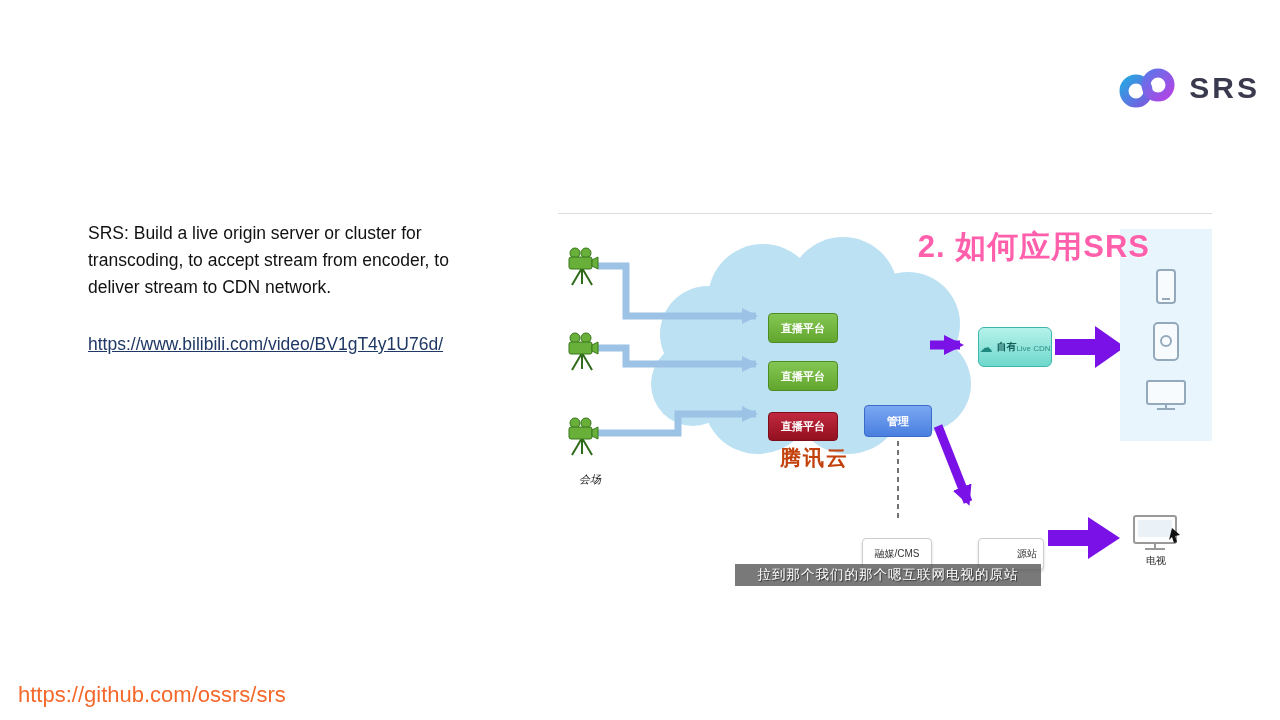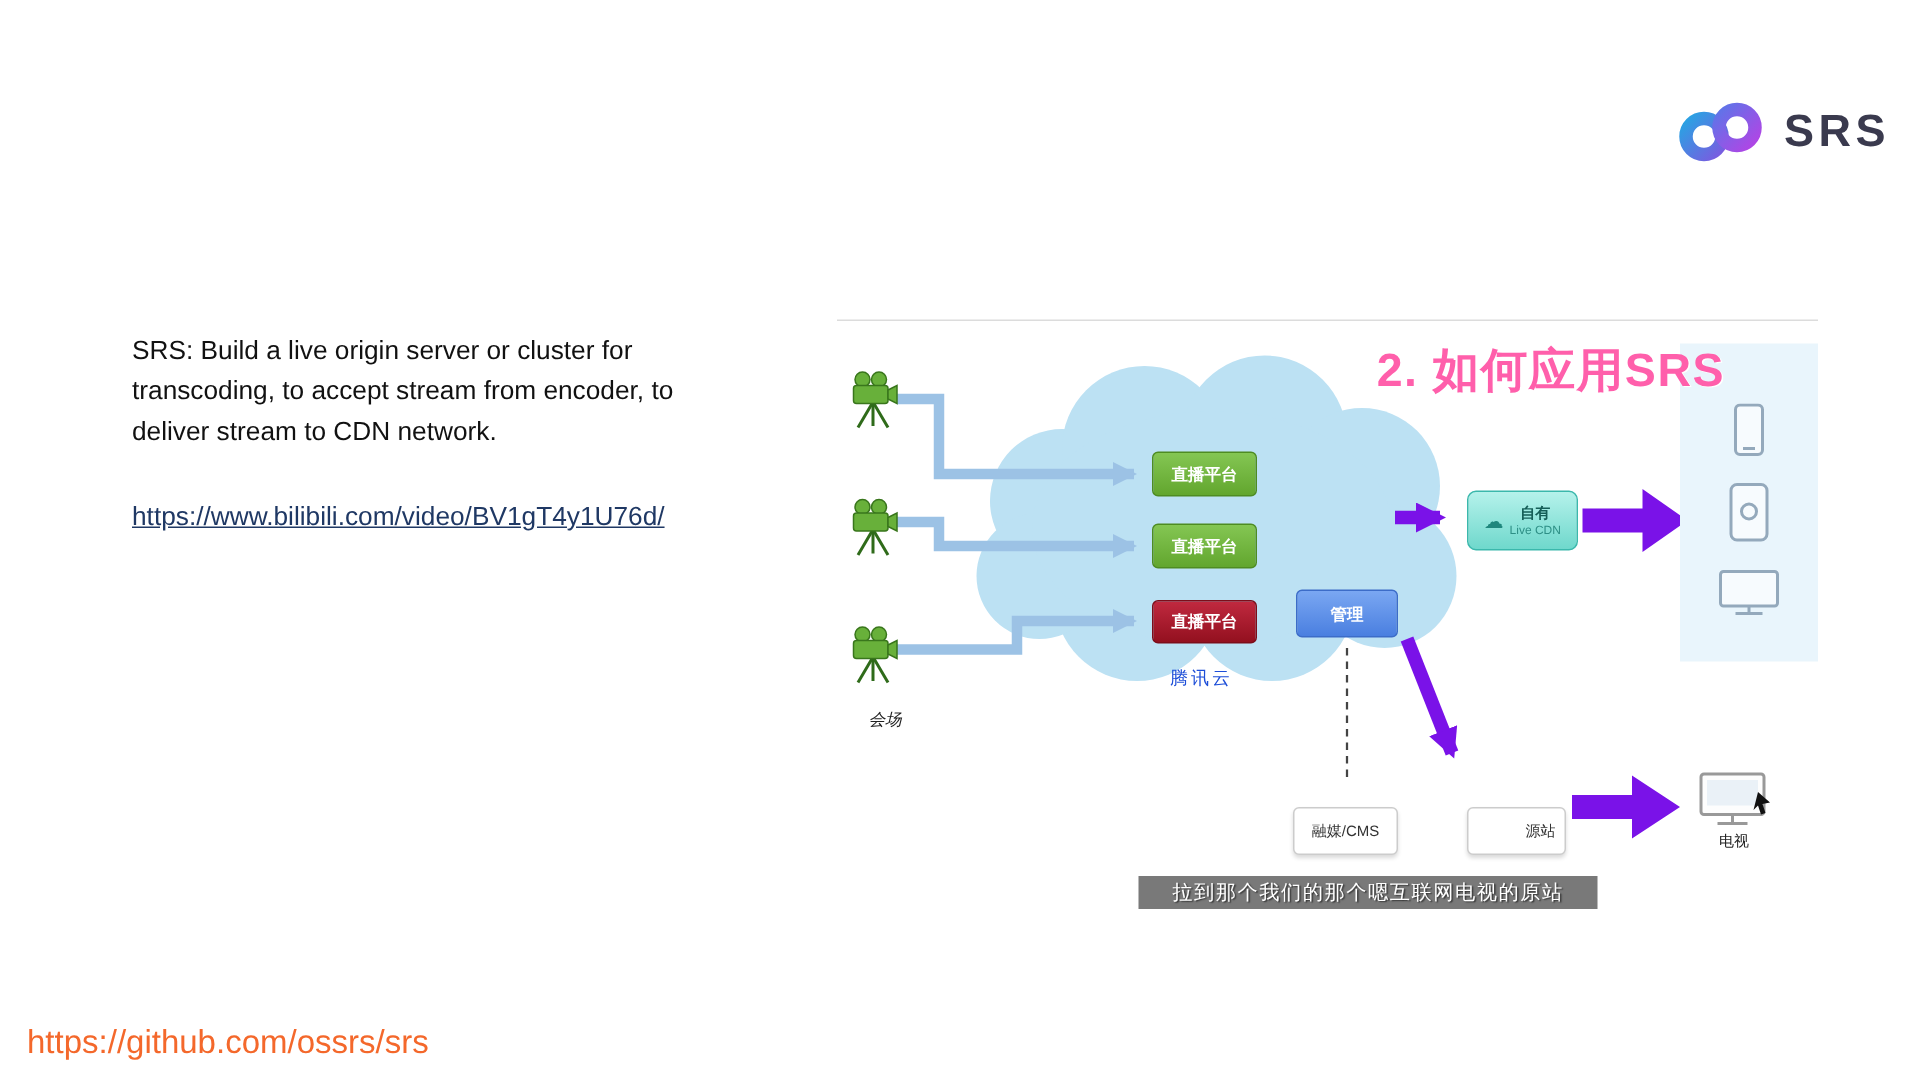--- a/index.html
+++ b/index.html
@@ -44,59 +44,58 @@
 
   .pink-heading {
     position:absolute; top:12px; right:62px; width:320px; text-align:right;
     font-size:31px; font-weight:bold; color:#FF5FAB;
     text-shadow:1px 1px 0 #ffffff;
     letter-spacing:1px;
   }
 
   .dg-box {
     position:absolute; display:flex; align-items:center; justify-content:center;
-    border-radius:4px; color:#ffffff; font-size:11px; font-weight:bold;
+    border-radius:4px; color:#ffffff; font-size:11px; font-weight:bold;margin-top:12px;
   }
   .box-green1 { left:210px; top:87px;  width:70px; height:30px; background:linear-gradient(#84C653,#62A62E); border:1px solid #4E8C22; }
   .box-green2 { left:210px; top:135px; width:70px; height:30px; background:linear-gradient(#84C653,#62A62E); border:1px solid #4E8C22; }
   .box-red    { left:210px; top:186px; width:70px; height:29px; background:linear-gradient(#C0293F,#93101F); border:1px solid #7C0D1A; }
   .box-manage { left:306px; top:179px; width:68px; height:32px; background:linear-gradient(#7AA7F2,#4A7FE0); border:1px solid #3C6CC8; }
 
   .box-cdn {
     position:absolute; left:420px; top:113px; width:74px; height:40px;
     background:linear-gradient(#B5F2EB,#6FD8CC); border:1px solid #3BB8AC; border-radius:6px;
     display:flex; align-items:center; justify-content:center; gap:4px;
   }
   .cdn-cloud-glyph { font-size:13px; color:#1F877D; line-height:1; }
-  .cdn-text { display:flex; flex-direction:column; align-items:center; }
+  .cdn-text { display:flex; align-items:flex-end; }
   .cdn-line1 { font-size:10px; font-weight:bold; color:#155E57; line-height:12px; }
   .cdn-line2 { font-size:8px; color:#2E8F86; line-height:9px; }
 
   .white-box {
     position:absolute; width:70px; height:32px;
     background:#ffffff; border:1px solid #CCCCCC; border-radius:4px;
     box-shadow:0 2px 3px rgba(0,0,0,.15);
     display:flex; align-items:center; justify-content:center;
     font-size:10px; color:#333333;margin-top:17px;
   }
   .box-cms    { left:304px; top:307px; }
   .box-origin { left:420px; top:307px; width:66px;padding-left:32px; }
 
   .dg-label { position:absolute; color:#222222; }
   .venue-label   { left:8px;  top:258px; width:48px; text-align:center; font-size:11px;font-style:italic; }
-  .tencent-label { left:222px; top:230px; font-size:12px; font-weight:normal; color:#1d4ed8; letter-spacing:2px; }
+  .tencent-label { left:222px; top:230px; font-size:21px; font-weight:bold; color:#c2410c; letter-spacing:2px; }
   .tv-label      { left:576px; top:340px; width:44px; text-align:center; font-size:10px; }
 
   .caption {
-    position:absolute; left:177px; top:370px; width:306px; height:22px;
+    position:absolute; left:177px; top:350px; width:306px; height:22px;
     background:rgba(92,92,92,.82); color:#ffffff;
     display:flex; align-items:center; justify-content:center;
     font-size:13.5px; letter-spacing:1px;
     text-shadow:1px 1px 1px rgba(0,0,0,.6);
-    margin-left:24px;
   }
 
   .device-panel {
     position:absolute; left:562px; top:15px; width:92px; height:212px;
     background:#E9F5FC;
     display:flex; flex-direction:column; align-items:center; gap:16px;
     padding-top:40px;
   }
 </style>
 </head>

